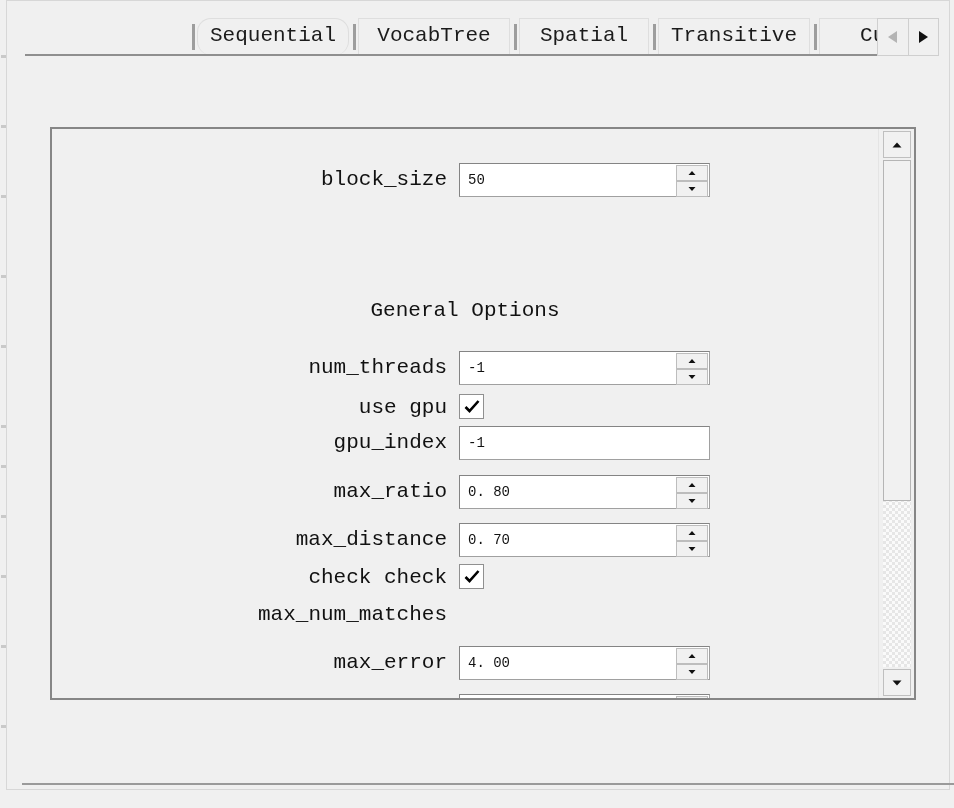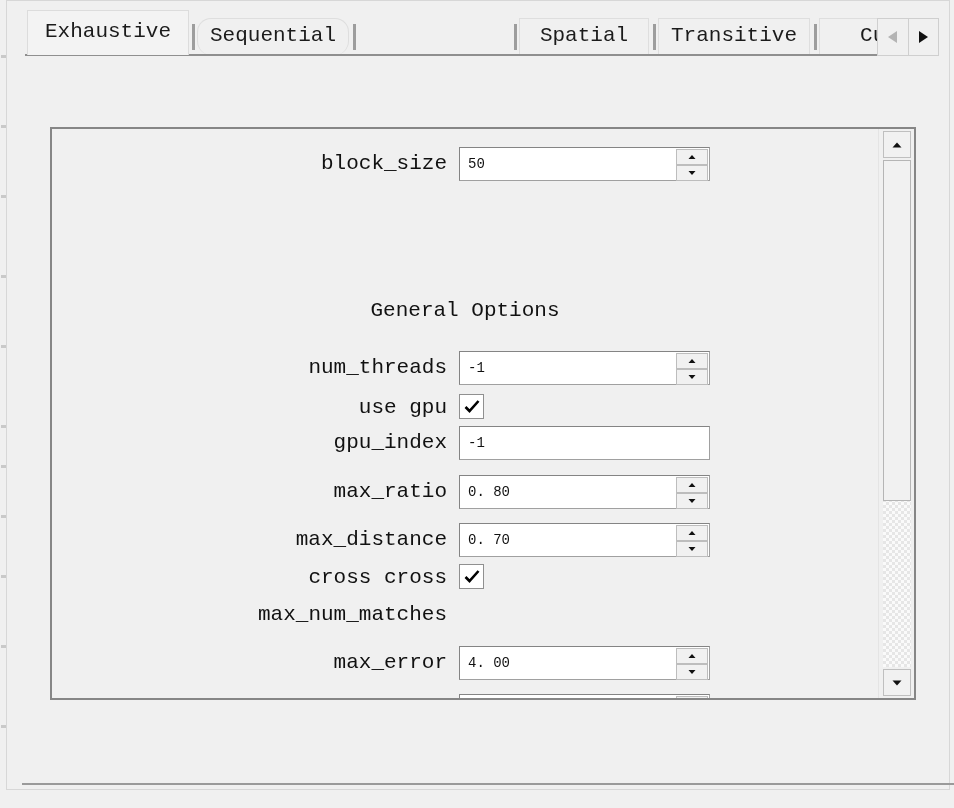--- a/index.html
+++ b/index.html
@@ -375,30 +375,30 @@
     <div class="bg-tick" style="top:680px"></div>
   </div>
 
   <div class="window">
 
 
     <div class="tabbar">
       <div class="tabbar-underline"></div>
       <div class="tabstrip">
 
-        <div class="tab selected" style="left:2px; width:162px;">
-          <span>Exhaustive</span>
-        </div>
         <div class="tab-sep" style="left:167px;"></div>
 
         <div class="tab" style="left:172px; width:152px;border-radius:14px;">
           <span>Sequential</span>
         </div>
         <div class="tab-sep" style="left:328px;"></div>
 
+        <div class="tab" style="left:333px; width:152px;">
+          <span>VocabTree</span>
+        </div>
         <div class="tab-sep" style="left:489px;"></div>
 
         <div class="tab" style="left:494px; width:130px;">
           <span>Spatial</span>
         </div>
         <div class="tab-sep" style="left:628px;"></div>
 
         <div class="tab" style="left:633px; width:152px;">
           <span>Transitive</span>
         </div>
@@ -419,21 +419,21 @@
           <svg width="14" height="16" viewBox="0 0 14 16">
             <polygon points="3,2 3,14 12,8" fill="#111111"></polygon>
           </svg>
         </div>
       </div>
     </div>
 
     <div class="panel">
       <div class="panel-inner">
 
-        <div class="row" style="top:18px;padding-left:21px;">
+        <div class="row" style="top:34px;padding-left:21px;">
           <div class="row-label">block_size</div>
           <div class="field">
             <span class="val">50</span>
             <div class="spinner">
               <div class="spin-btn spin-up">
                 <svg width="9" height="6" viewBox="0 0 9 6">
                     <polygon points="4.5,1 8,5 1,5" fill="#111"></polygon>
                   </svg>
               </div>
               <div class="spin-btn spin-dn">
@@ -514,21 +514,21 @@
               <div class="spin-btn spin-dn">
                 <svg width="9" height="6" viewBox="0 0 9 6">
                     <polygon points="4.5,5 1,1 8,1" fill="#111"></polygon>
                   </svg>
               </div>
             </div>
           </div>
         </div>
 
         <div class="row" style="top:432px;">
-          <div class="row-label">cross cross</div>
+          <div class="row-label">check check</div>
           <div class="checkbox">
             <svg width="17" height="14" viewBox="0 0 17 14">
               <polyline points="2,7 6,11 15,1" fill="none" stroke="#000" stroke-width="2.6"></polyline>
             </svg>
           </div>
         </div>
 
         <div class="row" style="top:469px;">
           <div class="row-label">max_num_matches</div>
         </div>

